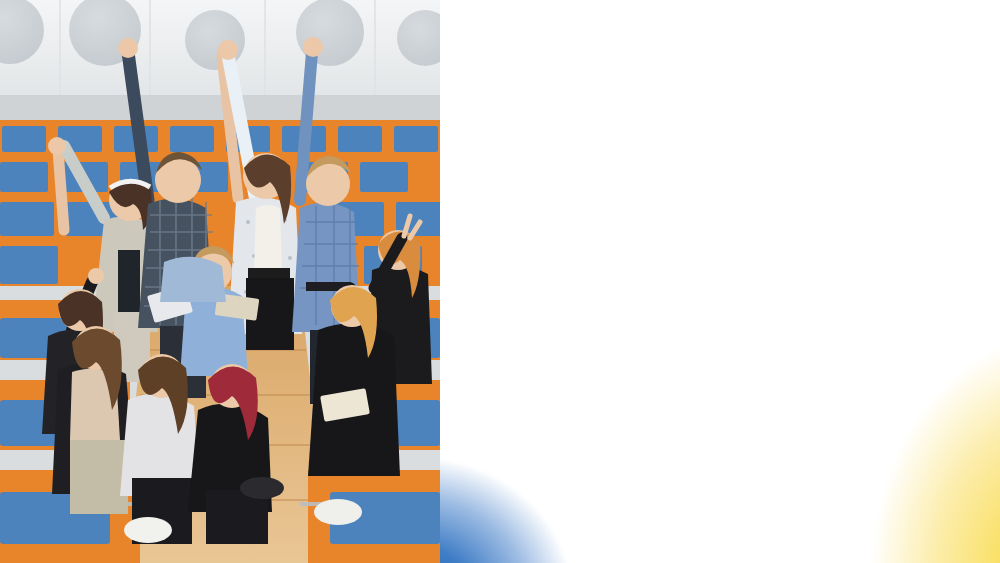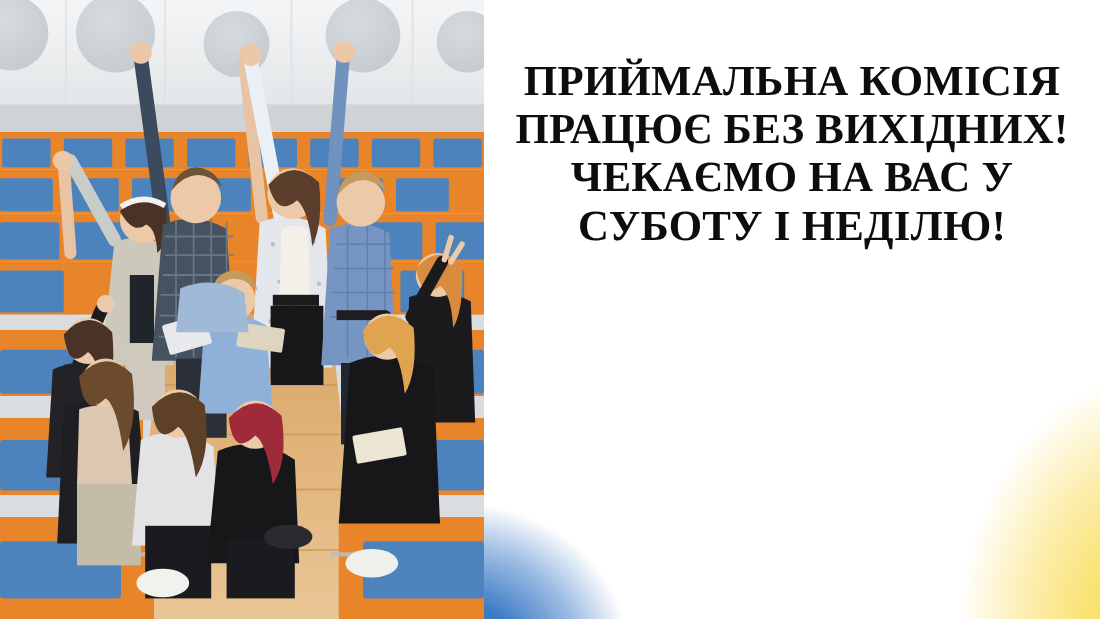--- a/index.html
+++ b/index.html
@@ -346,16 +346,15 @@
 
       <rect x="0" y="0" width="440" height="563" fill="none"></rect>
     </svg>
   </div>
 
   <div class="content-panel">
 
     <div class="grad-blue"></div>
     <div class="grad-yellow"></div>
 
-    <div class="headline">ПРИЙМАЛЬНА КОМІСІЯ ПРАЦЮЄ БЕЗ ВИХІДНИХ! ЧЕКАЄМО НА ВАС У СУБОТУ І НЕДІЛЮ!</div>
 
   </div>
 </div>
 
 </body></html>

